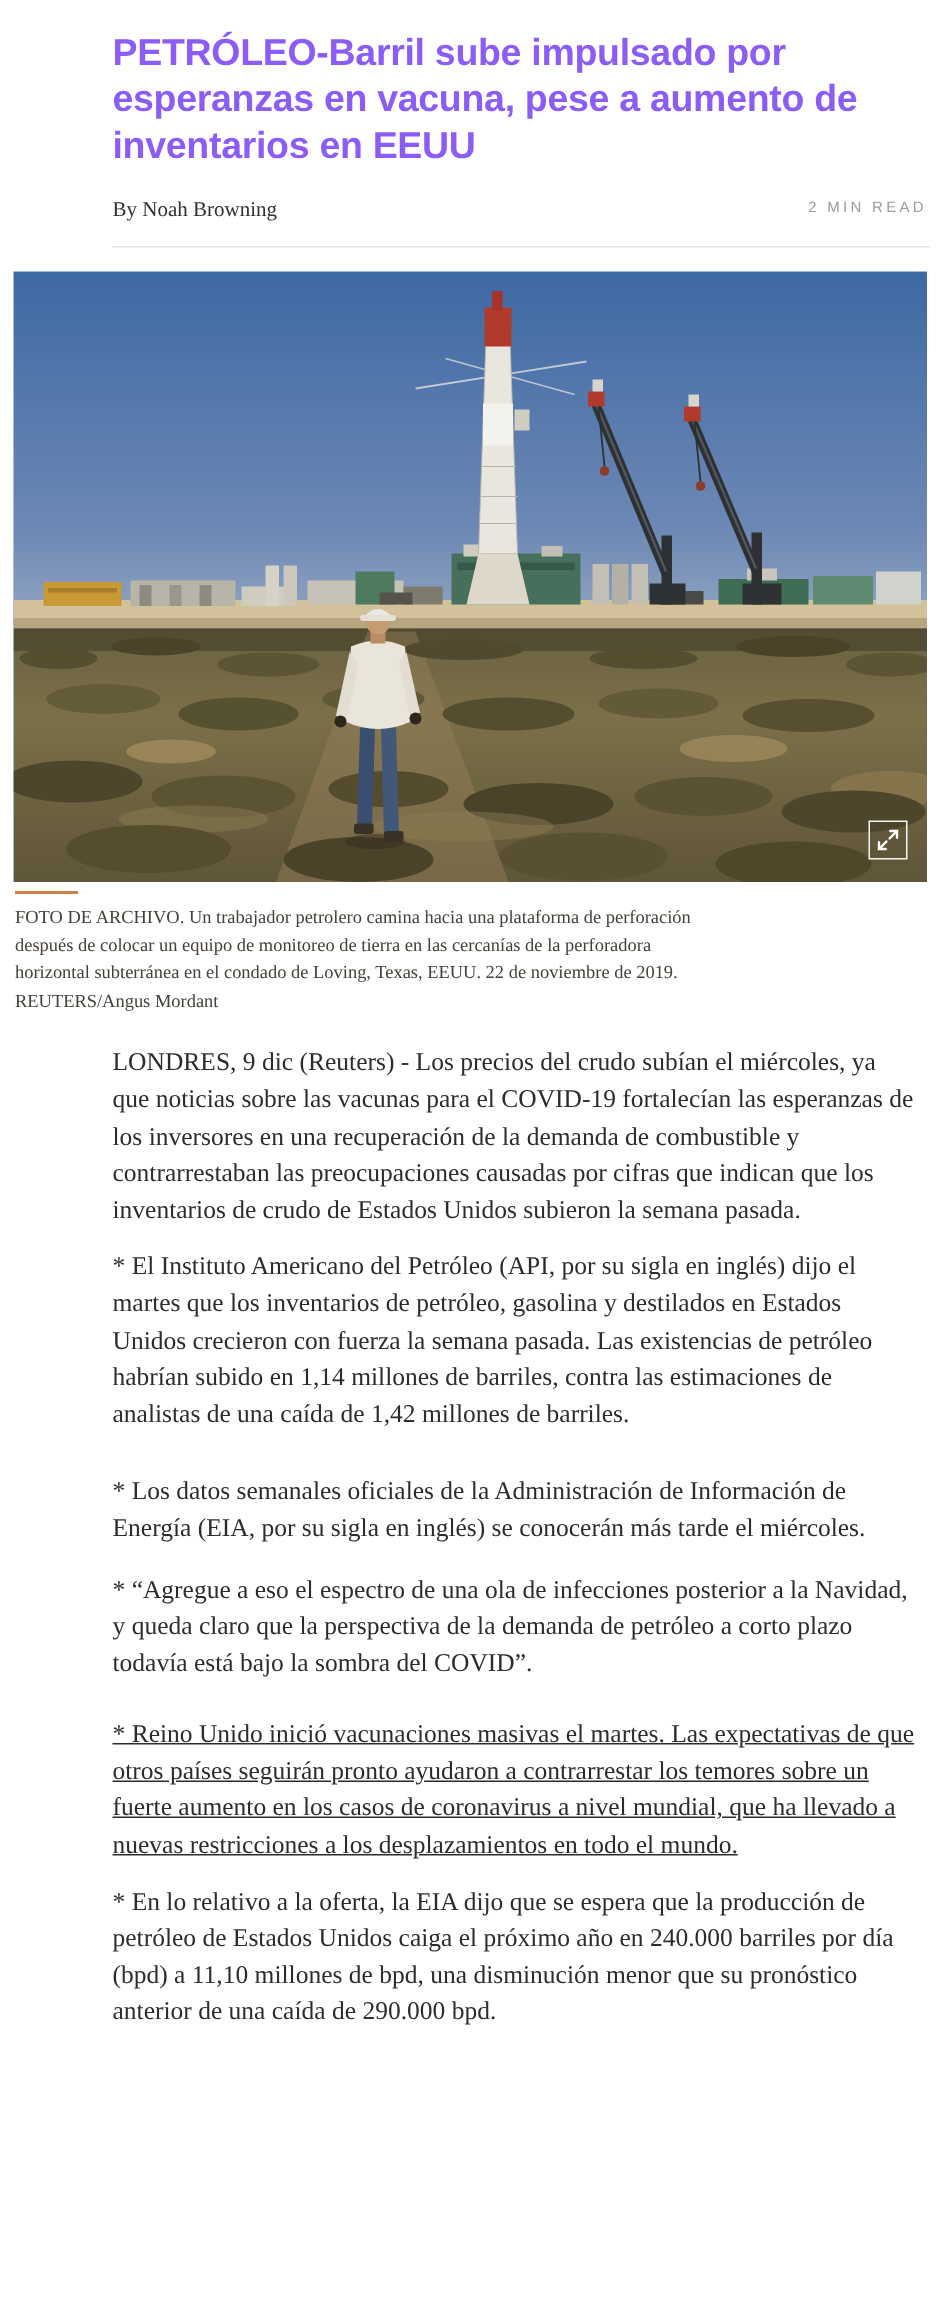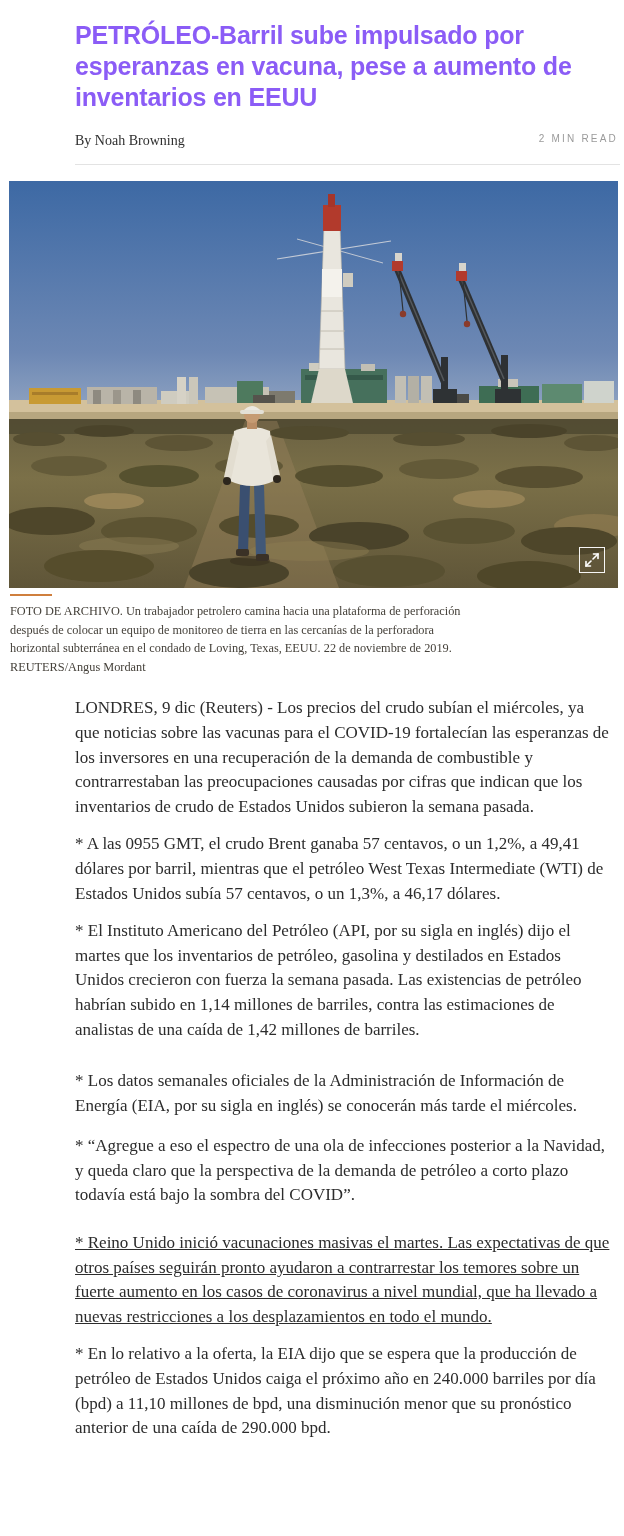--- a/index.html
+++ b/index.html
@@ -201,21 +201,20 @@
       </button>
     </div>
 
     <div class="orange-bar"></div>
 
     <figcaption class="caption">FOTO DE ARCHIVO. Un trabajador petrolero camina hacia una plataforma de perforación después de colocar un equipo de monitoreo de tierra en las cercanías de la perforadora horizontal subterránea en el condado de Loving, Texas, EEUU. 22 de noviembre de 2019. REUTERS/Angus Mordant</figcaption>
   </figure>
 
   <section class="body-text">
     <p>LONDRES, 9 dic (Reuters) - Los precios del crudo subían el miércoles, ya que noticias sobre las vacunas para el COVID-19 fortalecían las esperanzas de los inversores en una recuperación de la demanda de combustible y contrarrestaban las preocupaciones causadas por cifras que indican que los inventarios de crudo de Estados Unidos subieron la semana pasada.</p>
-    <p>* A las 0955 GMT, el crudo Brent ganaba 57 centavos, o un 1,2%, a 49,41 dólares por barril, mientras que el petróleo West Texas Intermediate (WTI) de Estados Unidos subía 57 centavos, o un 1,3%, a 46,17 dólares.</p>
     <p>* El Instituto Americano del Petróleo (API, por su sigla en inglés) dijo el martes que los inventarios de petróleo, gasolina y destilados en Estados Unidos crecieron con fuerza la semana pasada. Las existencias de petróleo habrían subido en 1,14 millones de barriles, contra las estimaciones de analistas de una caída de 1,42 millones de barriles.</p>
     <p class="gap-xl">* Los datos semanales oficiales de la Administración de Información de Energía (EIA, por su sigla en inglés) se conocerán más tarde el miércoles.</p>
     <p class="gap-md">* “Agregue a eso el espectro de una ola de infecciones posterior a la Navidad, y queda claro que la perspectiva de la demanda de petróleo a corto plazo todavía está bajo la sombra del COVID”.</p>
     <p class="gap-lg">* Reino Unido inició vacunaciones masivas el martes. Las expectativas de que otros países seguirán pronto ayudaron a contrarrestar los temores sobre un fuerte aumento en los casos de coronavirus a nivel mundial, que ha llevado a nuevas restricciones a los desplazamientos en todo el mundo.</p>
     <p>* En lo relativo a la oferta, la EIA dijo que se espera que la producción de petróleo de Estados Unidos caiga el próximo año en 240.000 barriles por día (bpd) a 11,10 millones de bpd, una disminución menor que su pronóstico anterior de una caída de 290.000 bpd.</p>
   </section>
 
 </main>
 
 </body></html>

